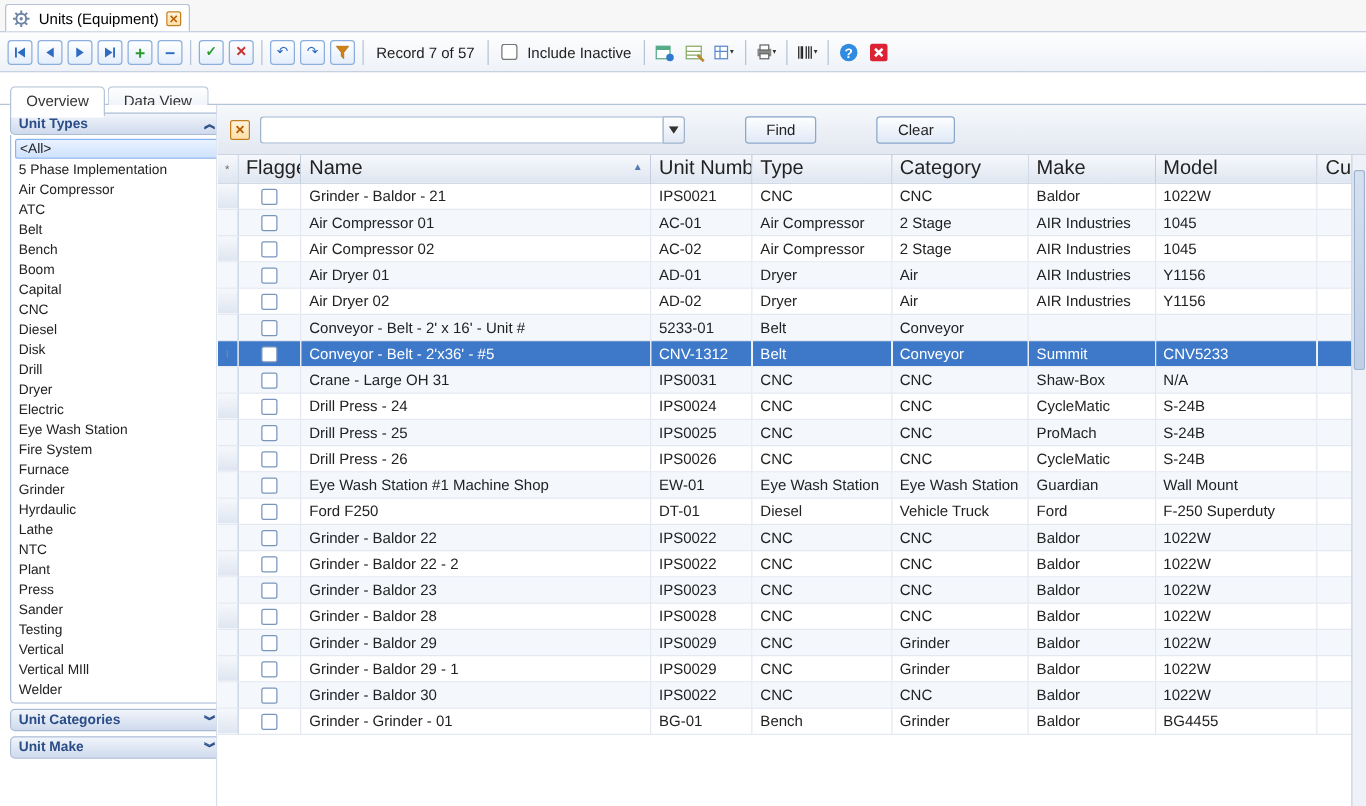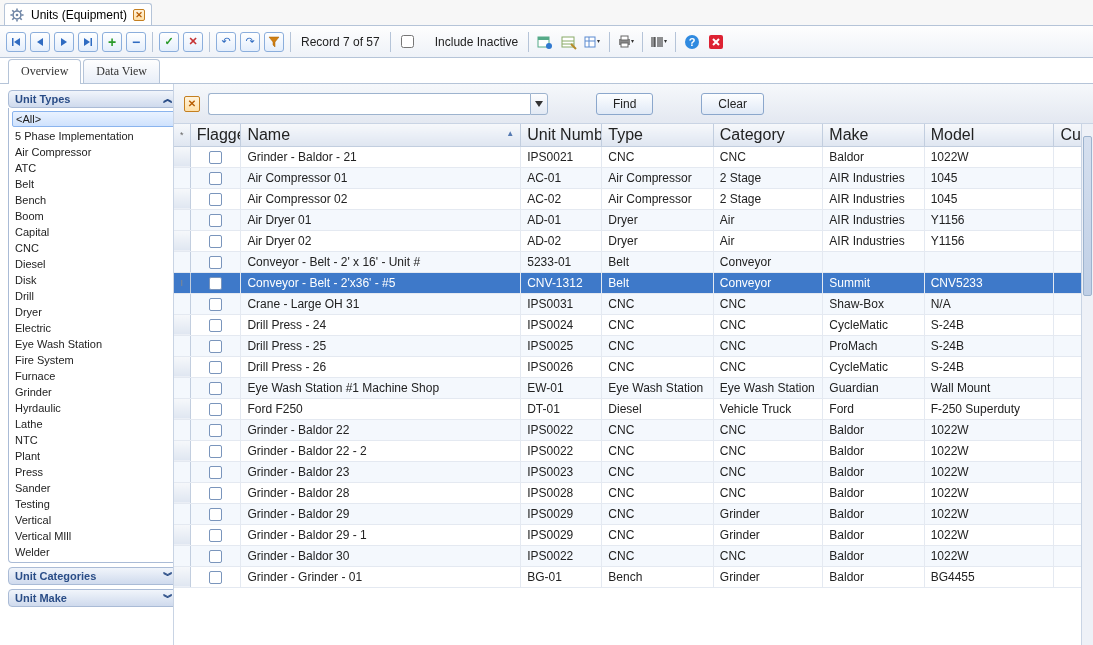--- a/index.html
+++ b/index.html
@@ -12,24 +12,24 @@
 .doc-tab .ttl { font-size: 12px; color: #000; }
 .close-x { width: 12px; height: 12px; display: inline-flex; align-items: center; justify-content: center; border: 1px solid #c47f20; border-radius: 2px; color: #b75c00; font-size: 9px; font-weight: bold; background: linear-gradient(#fff3dc,#ffe0a8); cursor: pointer; }
 
 
 .toolbar { height: 32px; border-bottom: 1px solid #b5c4d8; background: linear-gradient(#fefefe,#eef2f8); display: flex; align-items: center; gap: 4px; padding: 0 6px; }
 .tbtn { width: 20px; height: 20px; border: 1px solid #8baedc; border-radius: 3px; background: linear-gradient(#fff,#e4eefc); display: inline-flex; align-items: center; justify-content: center; cursor: pointer; font-size: 11px; }
 .tbtn.flat { border: none; background: none; }
 .tbtn svg { display: block; }
 .tsep { width: 1px; height: 20px; background: #b5c4d8; margin: 0 2px; }
 .tlabel { font-size: 12px; color: #222; padding: 0 4px; }
-.tcheck { display: flex; align-items: center; gap: 21px; padding: 0 4px; }
-
-
-.sectabs { height: 26px; display: flex; align-items: flex-end; padding: 0 8px; border-bottom: 1px solid #b5c4d8; background: #fff; font-family: Liberation Serif, serif; }
+.tcheck { display: flex; align-items: center; gap: 8px; padding: 0 4px; }
+
+
+.sectabs { height: 26px; display: flex; padding: 11px 8px; border-bottom: 1px solid #b5c4d8; background: #fff; }
 .stab { height: 24px; padding: 4px 12px 0; border: 1px solid #b5c4d8; border-bottom: none; border-radius: 4px 4px 0 0; margin-right: 2px; background: linear-gradient(#fefefe, #e8eef8); cursor: pointer; color: #333; }
 .stab.active { background: #fff; font-weight: 400; position: relative; }
 .stab.active::after { content: ""; position: absolute; left: 0; right: 0; bottom: -1px; height: 2px; background: #fff; }
 
 
 .main { display: flex; height: calc(645px - 26px - 32px - 26px); }
 .sidebar { width: 174px; padding: 6px 0 0 8px; background: #fff; border-right: 1px solid #c9d4e4; overflow: hidden; }
 .acc { width: 172px; }
 .acc-hdr { display: flex; align-items: center; justify-content: space-between; height: 18px; padding: 0 6px; background: linear-gradient(#f1f5fb,#cfdaed); border: 1px solid #aabbd6; border-radius: 4px; color: #2a4d87; font-weight: bold; font-size: 11px; cursor: pointer; margin-top: 4px; }
 .acc-hdr:first-child { margin-top: 0; }

